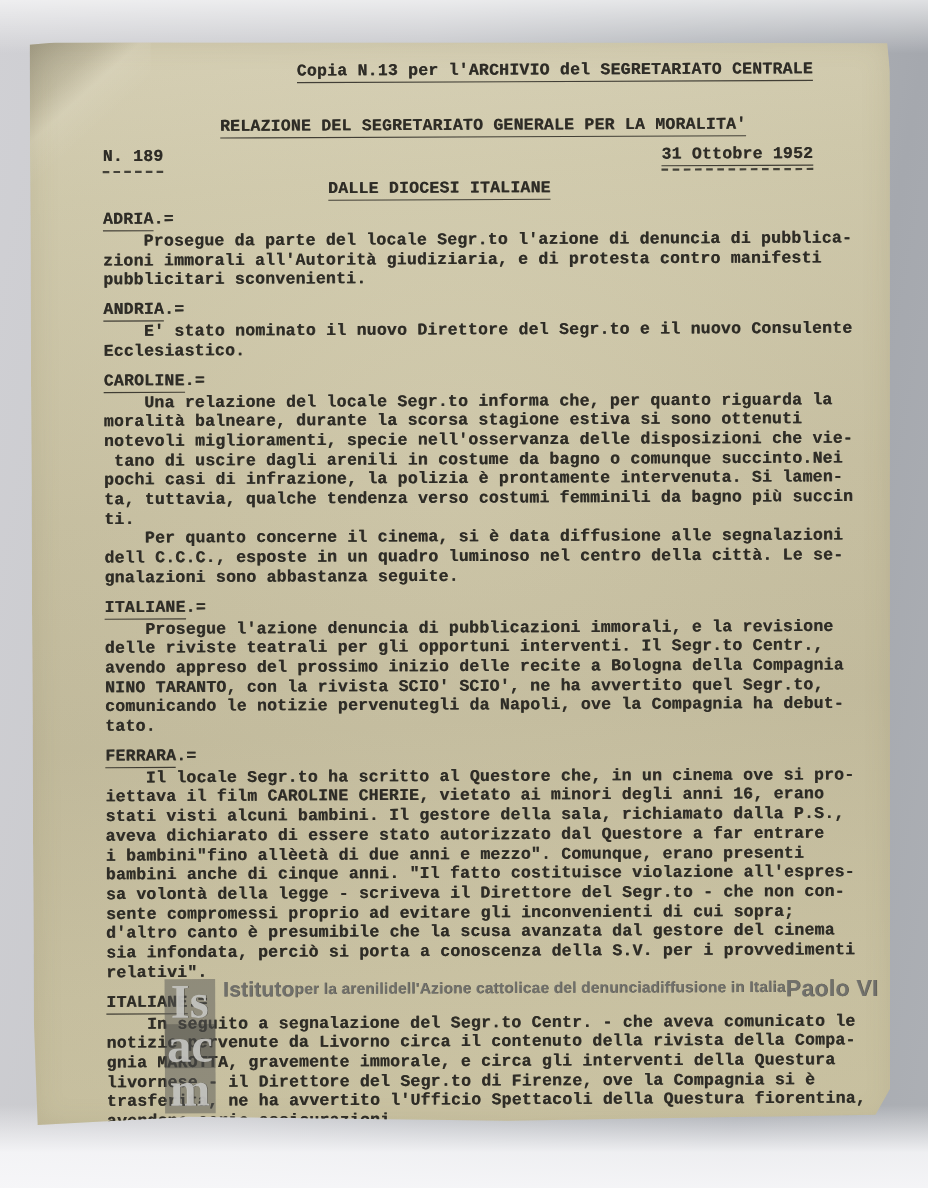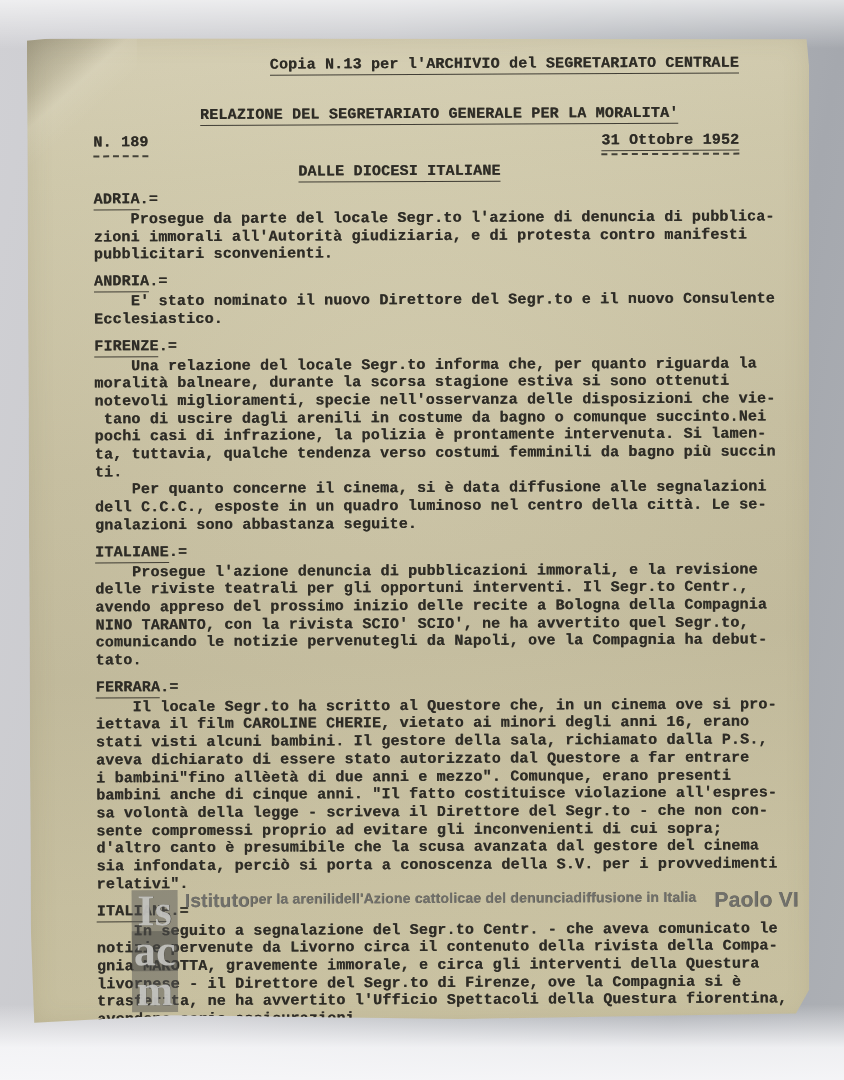--- a/index.html
+++ b/index.html
@@ -54,21 +54,21 @@
     padding:1px 0;
   }
   .wm-logo span:nth-child(2){background:rgba(60,60,58,.35);}
   .wm-text{
     margin-left:7px;display:flex;flex-direction:row;justify-content:space-between;
     font-family:"Liberation Sans","DejaVu Sans",sans-serif;
     color:rgba(120,120,118,.78);
   }
   .wm-big{font-size:19px;line-height:21px;}
   .wm-small{font-size:14px;line-height:18px;}
-  .wm-last{font-size:21px;line-height:23px;margin-left:18px;}
+  .wm-last{font-size:21px;line-height:23px;}
 </style>
 </head>
 <body>
 
 <div class="stage">
   <div class="paper ink">
     <div class="fold"></div>
 
     <div class="archive-note"><span class="u">Copia N.13 per l'ARCHIVIO del SEGRETARIATO CENTRALE</span></div>
 
@@ -88,21 +88,21 @@
 pubblicitari sconvenienti.</div>
     </div>
 
     <div class="section">
       <div class="sec-head"><span class="u">ANDRIA</span><span>.=</span></div>
       <div class="sec-body">    E' stato nominato il nuovo Direttore del Segr.to e il nuovo Consulente
 Ecclesiastico.</div>
     </div>
 
     <div class="section">
-      <div class="sec-head"><span class="u">FIRENZE</span><span>.=</span></div>
+      <div class="sec-head"><span class="u">CAROLINE</span><span>.=</span></div>
       <div class="sec-body">    Una relazione del locale Segr.to informa che, per quanto riguarda la
 moralità balneare, durante la scorsa stagione estiva si sono ottenuti
 notevoli miglioramenti, specie nell'osservanza delle disposizioni che vie-
  tano di uscire dagli arenili in costume da bagno o comunque succinto.Nei
 pochi casi di infrazione, la polizia è prontamente intervenuta. Si lamen-
 ta, tuttavia, qualche tendenza verso costumi femminili da bagno più succin
 ti.
     Per quanto concerne il cinema, si è data diffusione alle segnalazioni
 dell C.C.C., esposte in un quadro luminoso nel centro della città. Le se-
 gnalazioni sono abbastanza seguite.</div>

